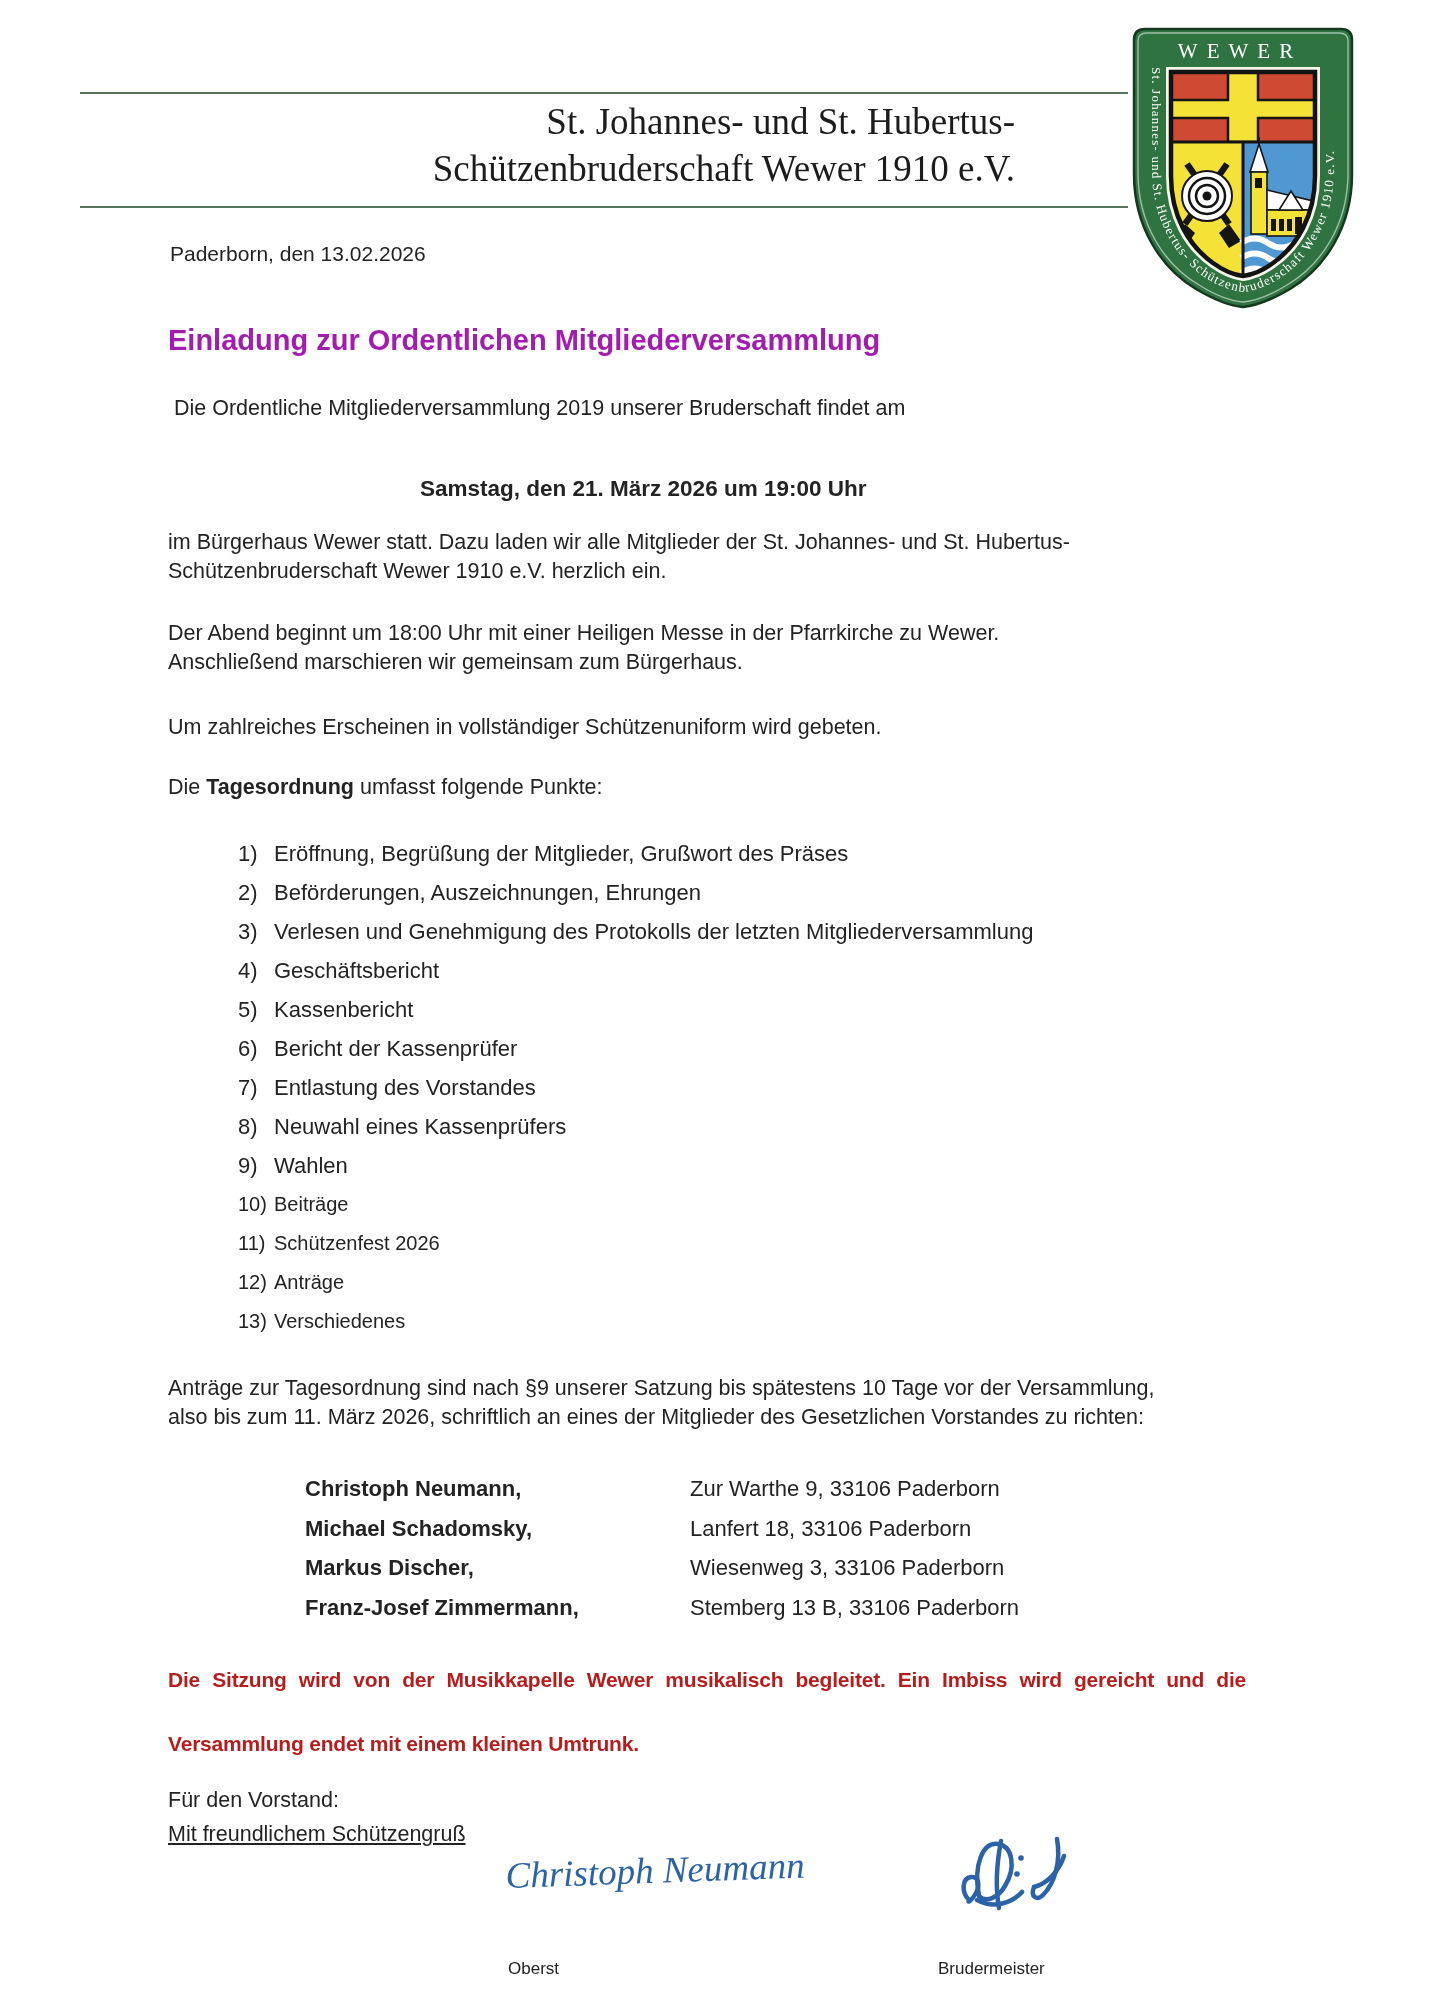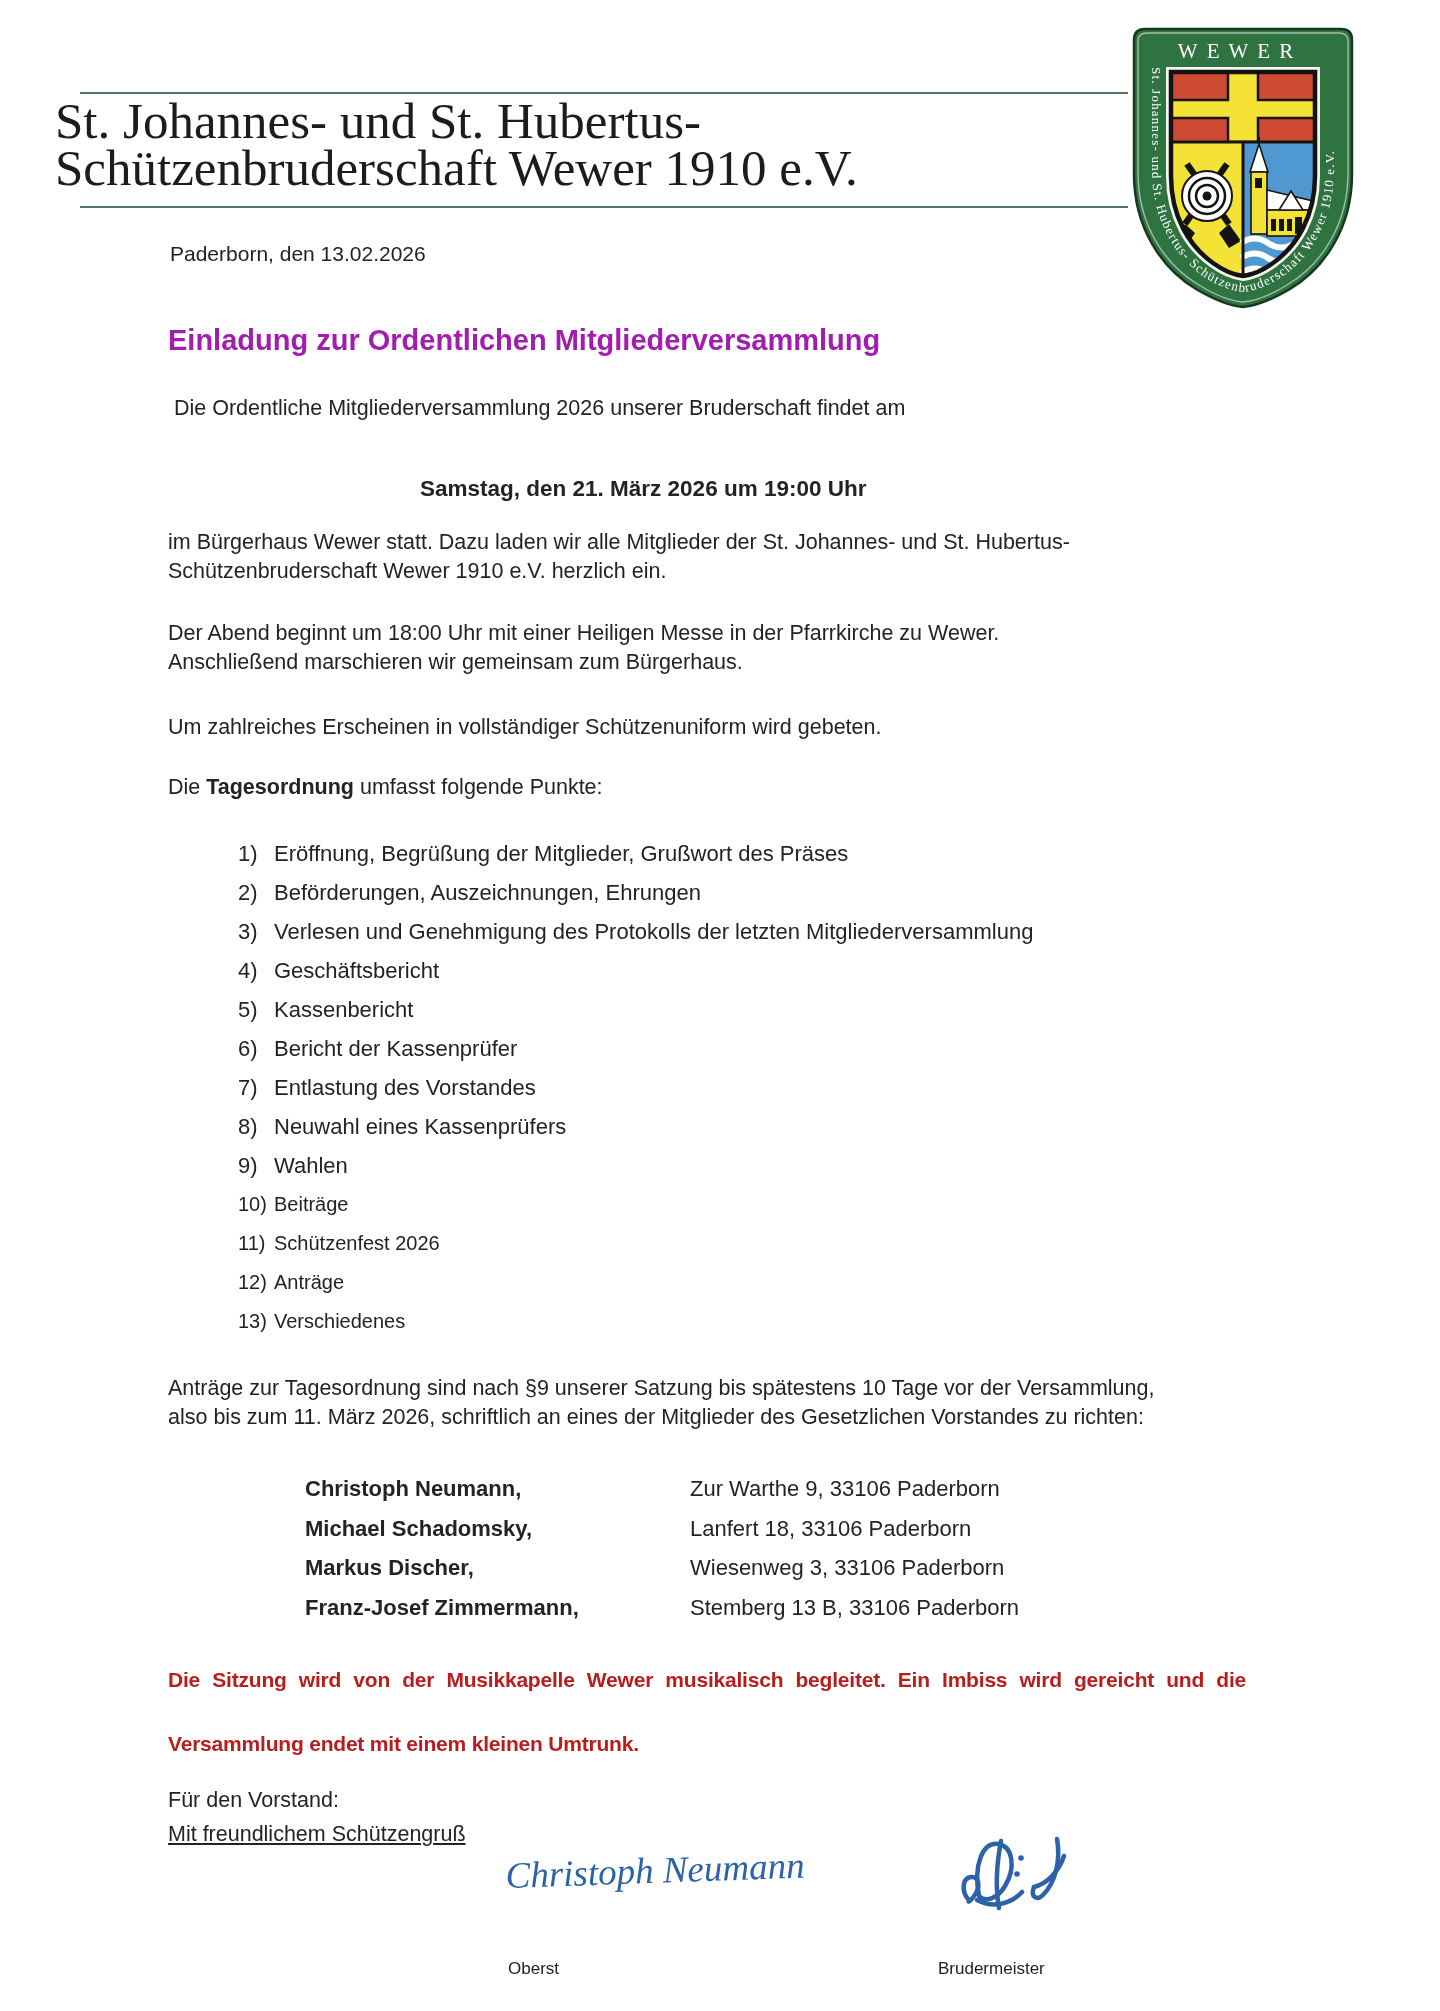--- a/index.html
+++ b/index.html
@@ -3,22 +3,22 @@
 <meta charset="utf-8">
 <style>
   html,body{margin:0;padding:0;background:#ffffff;}
   .page{position:relative;width:1440px;height:2011px;background:#ffffff;
         font-family:"Liberation Sans",sans-serif;color:#232323;overflow:hidden;}
 
   
   .rule{position:absolute;left:80px;width:1048px;height:2px;background:#57755c;}
   .rule-top{top:92px;}
   .rule-bottom{top:206px;}
-  .title{position:absolute;left:55px;top:98px;width:960px;text-align:left;
-         font-family:"Liberation Serif",serif;font-size:51px;line-height:47px;color:#1c1c1c;}
+  .title{position:absolute;left:55px;top:98px;width:960px;text-align:right;
+         font-family:"Liberation Serif",serif;font-size:37px;line-height:47px;color:#1c1c1c;}
   .crest{position:absolute;left:1129px;top:24px;width:228px;height:288px;}
   .wewer{font-family:"Liberation Serif",serif;font-size:21px;letter-spacing:9px;fill:#ffffff;}
   .ringtext{font-family:"Liberation Serif",serif;font-size:13px;letter-spacing:1.2px;fill:#ffffff;}
 
   .dateline{position:absolute;left:170px;top:241px;font-size:21px;line-height:26px;}
 
   .heading{position:absolute;left:168px;top:325px;margin:0;font-size:29px;line-height:31px;
            font-weight:bold;color:#a21caf;}
 
   .line{white-space:nowrap;}
@@ -131,21 +131,21 @@
       <line x1="114" y1="118" x2="114" y2="252" stroke="#141414" stroke-width="3"></line>
     </g>
 
     <path d="M42,48 H186 V152 C186,192 168,222 144,239 C133,247 122,251 114,252 C106,251 95,247 84,239 C60,222 42,192 42,152 Z" fill="none" stroke="#131313" stroke-width="4.5"></path>
   </svg>
 
   <div class="dateline">Paderborn, den 13.02.2026</div>
 
   <h1 class="heading">Einladung zur Ordentlichen Mitgliederversammlung</h1>
 
-  <div class="intro line">Die Ordentliche Mitgliederversammlung 2026 unserer Bruderschaft findet am</div>
+  <div class="intro line">Die Ordentliche Mitgliederversammlung 2019 unserer Bruderschaft findet am</div>
 
   <div class="event">Samstag, den 21. März 2026 um 19:00 Uhr</div>
 
   <div class="para p-location">
     <div class="line">im Bürgerhaus Wewer statt. Dazu laden wir alle Mitglieder der St. Johannes- und St. Hubertus-</div>
     <div class="line">Schützenbruderschaft Wewer 1910 e.V. herzlich ein.</div>
   </div>
 
   <div class="para p-evening">
     <div class="line">Der Abend beginnt um 18:00 Uhr mit einer Heiligen Messe in der Pfarrkirche zu Wewer.</div>

